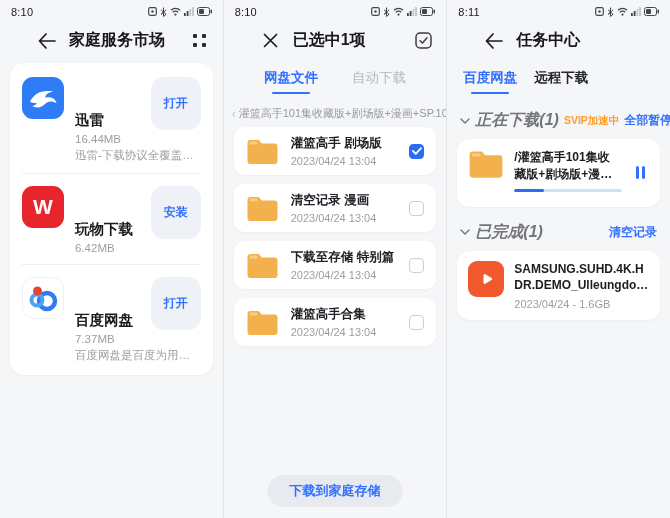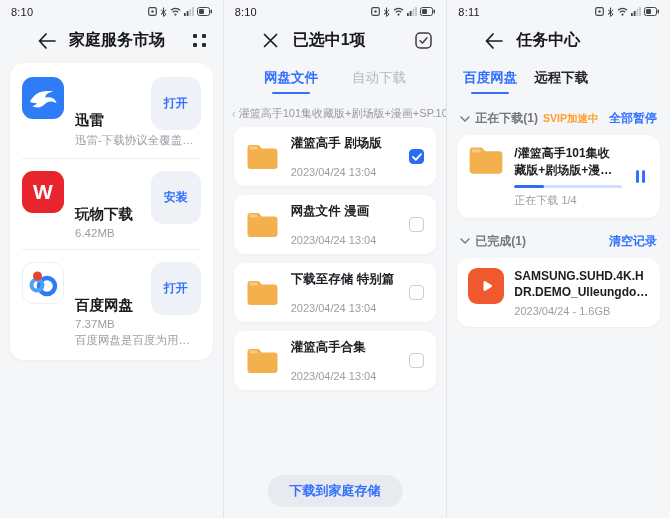--- a/index.html
+++ b/index.html
@@ -49,31 +49,31 @@
   
   .breadcrumb { display:flex; align-items:center; gap:3px; padding:3px 0 6px 8px; white-space:nowrap; overflow:hidden; }
   .crumb-chevron { color:#c2c4c9; font-size:12px; flex:0 0 auto; }
   .crumb-text { font-size:11px; color:#97999f; overflow:hidden; }
 
   
   .folder-card { background:#fff; border-radius:11px; margin:0 10px 9px 10px; padding:8px 12px; display:flex; align-items:center; gap:12px; box-shadow:0 1px 3px rgba(20,30,60,.04); cursor:pointer; }
   .folder-icon { flex:0 0 auto; display:block; }
   .folder-info { flex:1; min-width:0; }
   .folder-name { font-size:12.5px; font-weight:700; color:#202126; white-space:nowrap; overflow:hidden; text-overflow:ellipsis; }
-  .folder-date { font-size:11px; color:#9b9da3; margin-top:14px; }
+  .folder-date { font-size:11px; color:#9b9da3; margin-top:3px; }
   .checkbox { width:15px; height:15px; border-radius:4px; border:1.5px solid #cdced3; background:#fff; flex:0 0 auto; display:flex; align-items:center; justify-content:center; cursor:pointer; }
   .checkbox svg { display:none; }
   .checkbox.checked { background:#2a6cf6; border-color:#2a6cf6; }
   .checkbox.checked svg { display:block; }
 
   .bottom-btn { position:absolute; bottom:11px; left:50%; transform:translateX(-50%); background:#e8eaef; color:#3370ff; border:none; font-size:13px; font-weight:600; padding:7px 22px; border-radius:16px; cursor:pointer; font-family:inherit; white-space:nowrap;text-align:right; }
 
   
   .section-row { display:flex; align-items:center; gap:5px; padding:7px 13px 6px 13px; }
-  .section-label { font-size:12px; color:#74767c; font-weight:600; white-space:nowrap; }
+  .section-label { font-size:16px; color:#74767c; font-weight:600; white-space:nowrap;font-style:italic; }
   .section-badge { font-size:10.5px; color:#ff9d28; font-weight:700; white-space:nowrap; }
   .section-action { margin-left:auto; font-size:12px; color:#3370ff; font-weight:600; cursor:pointer; white-space:nowrap; }
   .task-card { background:#fff; border-radius:13px; margin:2px 10px 8px 10px; padding:10px 11px; display:flex; gap:10px; box-shadow:0 1px 3px rgba(20,30,60,.04); }
   .task-info { flex:1; min-width:0; }
   .task-name { font-size:12px; color:#1c1d21; font-weight:600; line-height:1.4; display:-webkit-box; -webkit-line-clamp:2; -webkit-box-orient:vertical; overflow:hidden; word-break:break-all; }
   .progress-track { height:3px; background:#cfdefb; border-radius:2px; margin:6px 0 5px 0; overflow:hidden; }
   .progress-fill { height:100%; background:#2a6cf6; border-radius:2px; }
   .task-status { font-size:11px; color:#9b9da3; }
   .pause-btn { flex:0 0 auto; align-self:center; display:flex; gap:3.5px; padding:4px; cursor:pointer; }
   .pause-btn i { width:3px; height:13px; background:#3370ff; border-radius:1.5px; display:block; }
@@ -138,20 +138,21 @@
         <div class="app-icon xunlei">
           <svg width="30" height="26" viewBox="0 0 32 26">
               <path d="M2 17 C7 8 14 4 27 6 C21 7 19 9 18.2 12.5 C25 11 29 13.5 30.5 18.5 C25 15.5 21 16.5 17.5 20 C14 23.5 8.5 24 4.5 21.5 C7 21 8.5 20 9.3 18.2 C6.8 18.6 4.4 18.2 2 17 Z" fill="#ffffff"></path>
             </svg>
         </div>
         <div class="app-info">
           <div class="app-top">
             <span class="app-name">迅雷</span>
             <button class="pill-btn">打开</button>
           </div>
+          <div class="app-size">16.44MB</div>
           <div class="app-desc">迅雷-下载协议全覆盖，热种下...</div>
         </div>
       </div>
 
       <div class="app-row">
         <div class="app-icon wanwu">
             <span class="w-letter">W</span>
           </div>
         <div class="app-info">
           <div class="app-top">
@@ -252,21 +253,21 @@
           </svg>
       </span>
     </div>
 
     <div class="folder-card">
       <svg class="folder-icon" width="33" height="27" viewBox="0 0 33 27">
           <path d="M1.5 5a3 3 0 0 1 3-3h8.2l3 3.4H28.5a3 3 0 0 1 3 3V23a3 3 0 0 1-3 3h-24a3 3 0 0 1-3-3Z" fill="#f2b14c"></path>
           <rect x="3.5" y="3.6" width="8" height="3" rx="1.2" fill="#f8cc81"></rect>
         </svg>
       <div class="folder-info">
-        <div class="folder-name">网盘文件 漫画</div>
+        <div class="folder-name">清空记录 漫画</div>
         <div class="folder-date">2023/04/24 13:04</div>
       </div>
       <span class="checkbox">
         
       </span>
     </div>
 
     <div class="folder-card">
       <svg class="folder-icon" width="33" height="27" viewBox="0 0 33 27">
           <path d="M1.5 5a3 3 0 0 1 3-3h8.2l3 3.4H28.5a3 3 0 0 1 3 3V23a3 3 0 0 1-3 3h-24a3 3 0 0 1-3-3Z" fill="#f2b14c"></path>
@@ -353,21 +354,20 @@
     <div class="task-card">
       <svg class="folder-icon" width="36" height="30" viewBox="0 0 33 27">
           <path d="M1.5 5a3 3 0 0 1 3-3h8.2l3 3.4H28.5a3 3 0 0 1 3 3V23a3 3 0 0 1-3 3h-24a3 3 0 0 1-3-3Z" fill="#f2b14c"></path>
           <rect x="3.5" y="3.6" width="8" height="3" rx="1.2" fill="#f8cc81"></rect>
         </svg>
       <div class="task-info">
         <div class="task-name">/灌篮高手101集收藏版+剧场版+漫画+SP.1080P/灌篮高...</div>
         <div class="progress-track">
           <div class="progress-fill" style="width: 28%;"></div>
         </div>
-        <div class="task-status">正在下载 1/4</div>
       </div>
       <span class="pause-btn">
           <i></i>
           <i></i>
         </span>
     </div>
 
     <div class="section-row">
       <svg class="chev-down" width="10" height="6" viewBox="0 0 10 6">
           <path d="M1 1l4 4 4-4" fill="none" stroke="#74767c" stroke-width="1.4" stroke-linecap="round" stroke-linejoin="round"></path>

